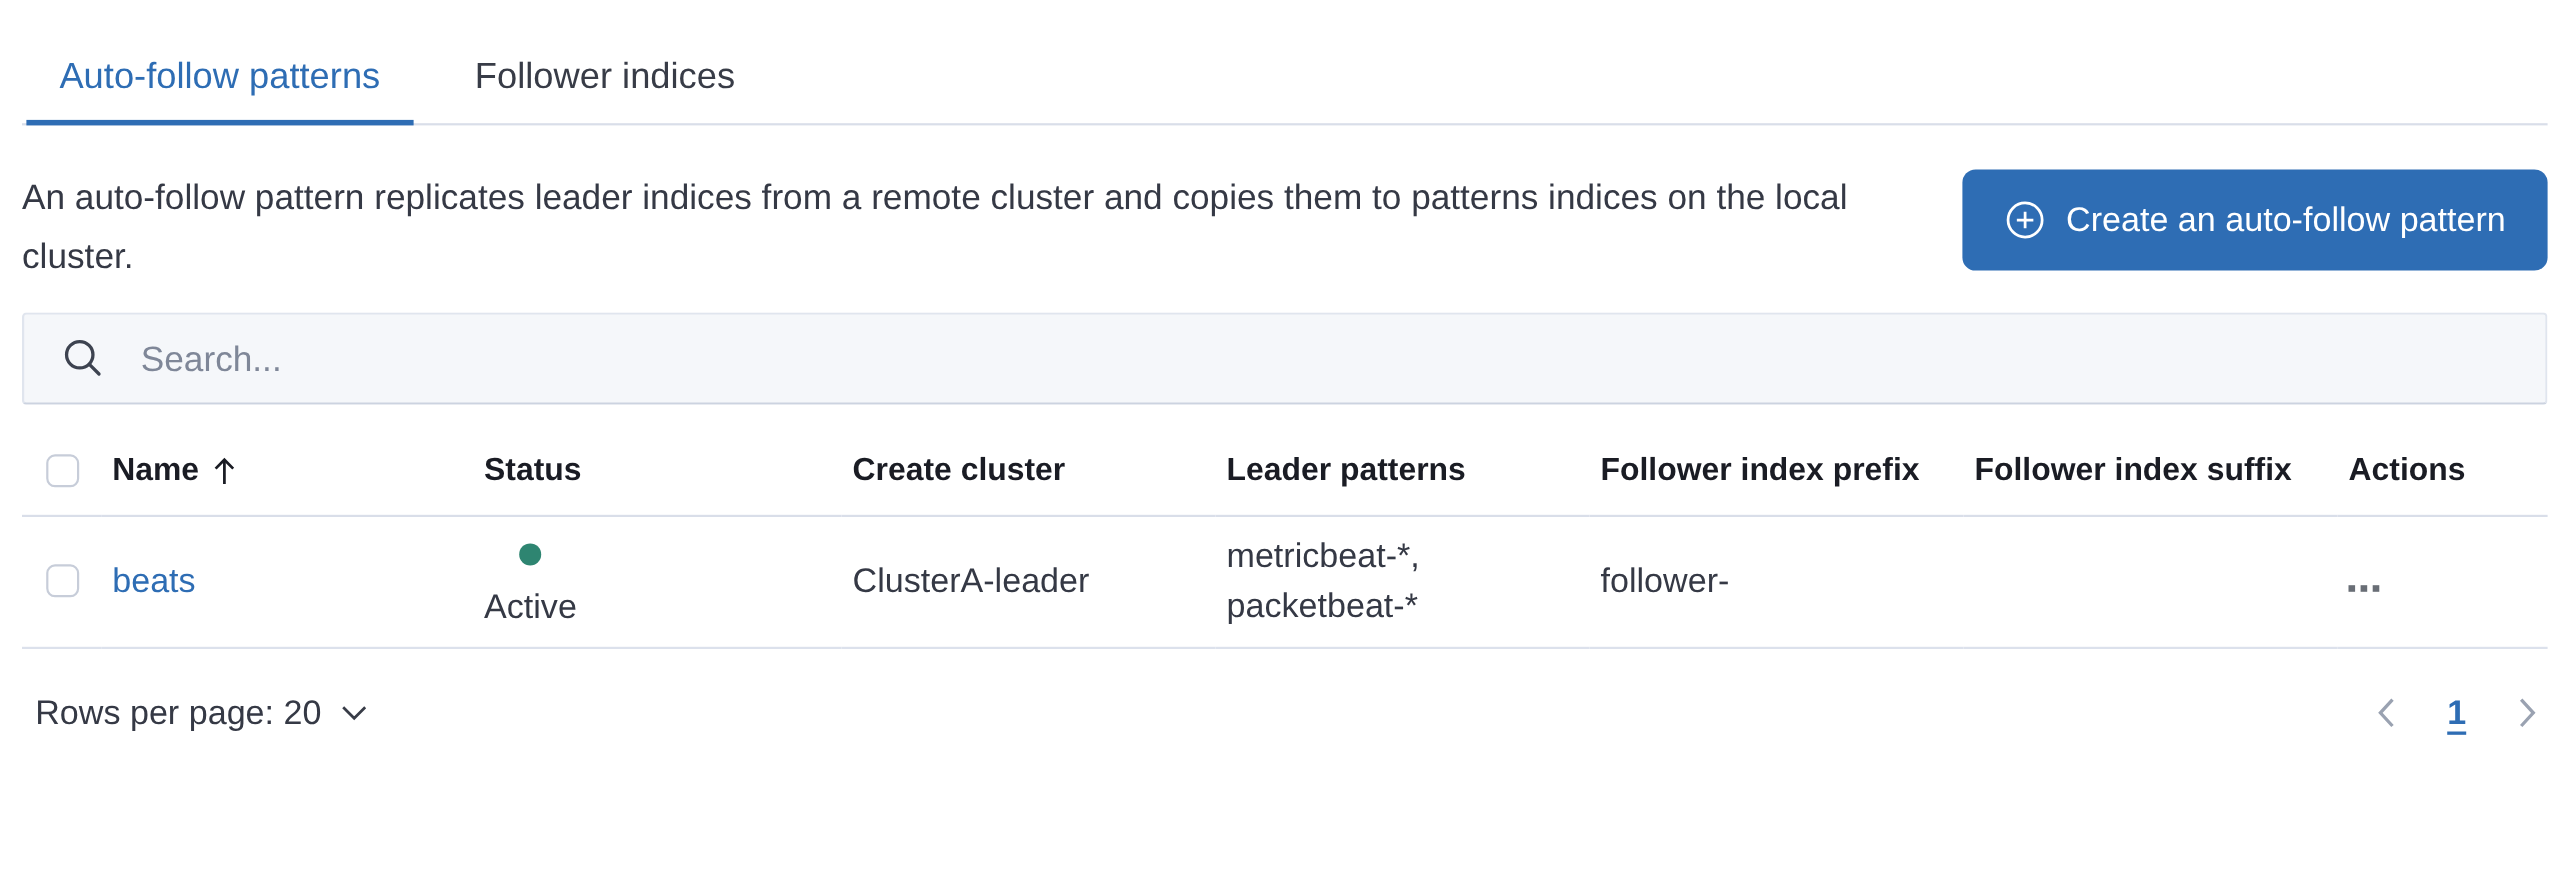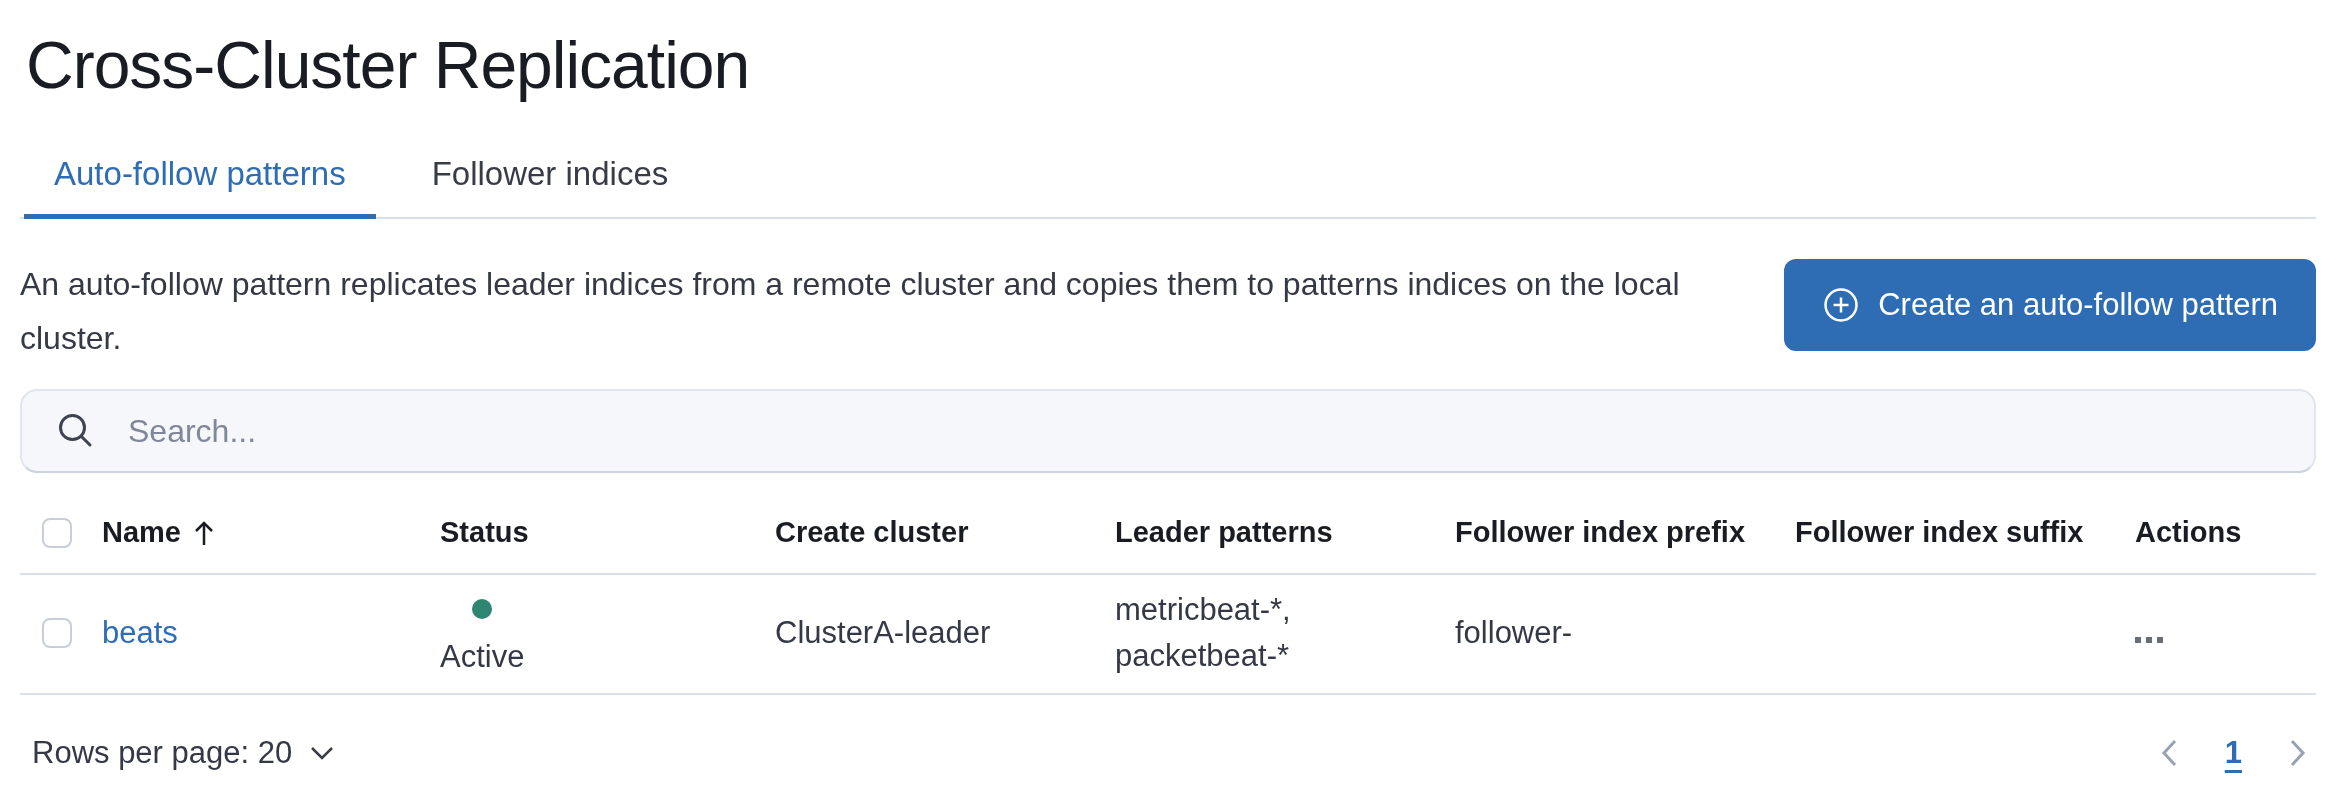--- a/index.html
+++ b/index.html
@@ -47,21 +47,21 @@
     background:var(--primary);color:#ffffff;border:none;border-radius:12px;
     height:92px;padding:0 38px;font-size:31px;font-family:inherit;cursor:pointer;
     margin-top:2px;
   }
   .primary-btn svg{display:block;}
 
   
   .search-wrap{position:relative;margin-top:24px;}
   .search-input{
     width:100%;height:84px;background:var(--search-bg);
-    border:2px solid #e0e5ee;border-bottom-color:#ccd3e0;border-radius:17px;
+    border:2px solid #e0e5ee;border-bottom-color:#ccd3e0;border-radius:4px;
     padding:0 30px 0 106px;font-size:32px;font-family:inherit;color:var(--body-text);outline:none;
   }
   .search-input::placeholder{color:var(--placeholder);}
   .search-icon{position:absolute;left:36px;top:50%;transform:translateY(-50%);}
 
   
   table{width:100%;border-collapse:collapse;table-layout:fixed;margin-top:42px;}
   col.c-cb{width:72px;} col.c-name{width:338px;} col.c-status{width:335px;}
   col.c-remote{width:340px;} col.c-leader{width:340px;} col.c-prefix{width:340px;}
   col.c-suffix{width:340px;}
@@ -91,21 +91,20 @@
     font-size:31px;font-weight:700;color:var(--primary);
     text-decoration:underline;text-underline-offset:7px;text-decoration-thickness:3px;cursor:pointer;
   }
   .chev{cursor:pointer;display:block;}
 </style>
 </head>
 <body>
 
 <div class="app">
 
-  <h1 class="page-title">Cross-Cluster Replication</h1>
 
   <div class="tabs">
     <div class="tab active">Auto-follow patterns</div>
     <div class="tab">Follower indices</div>
   </div>
 
   <div class="intro">
     <p class="desc">An auto-follow pattern replicates leader indices from a remote cluster and copies them to patterns indices on the local cluster.</p>
     <button class="primary-btn">
       <svg width="38" height="38" viewBox="0 0 38 38" fill="none">

